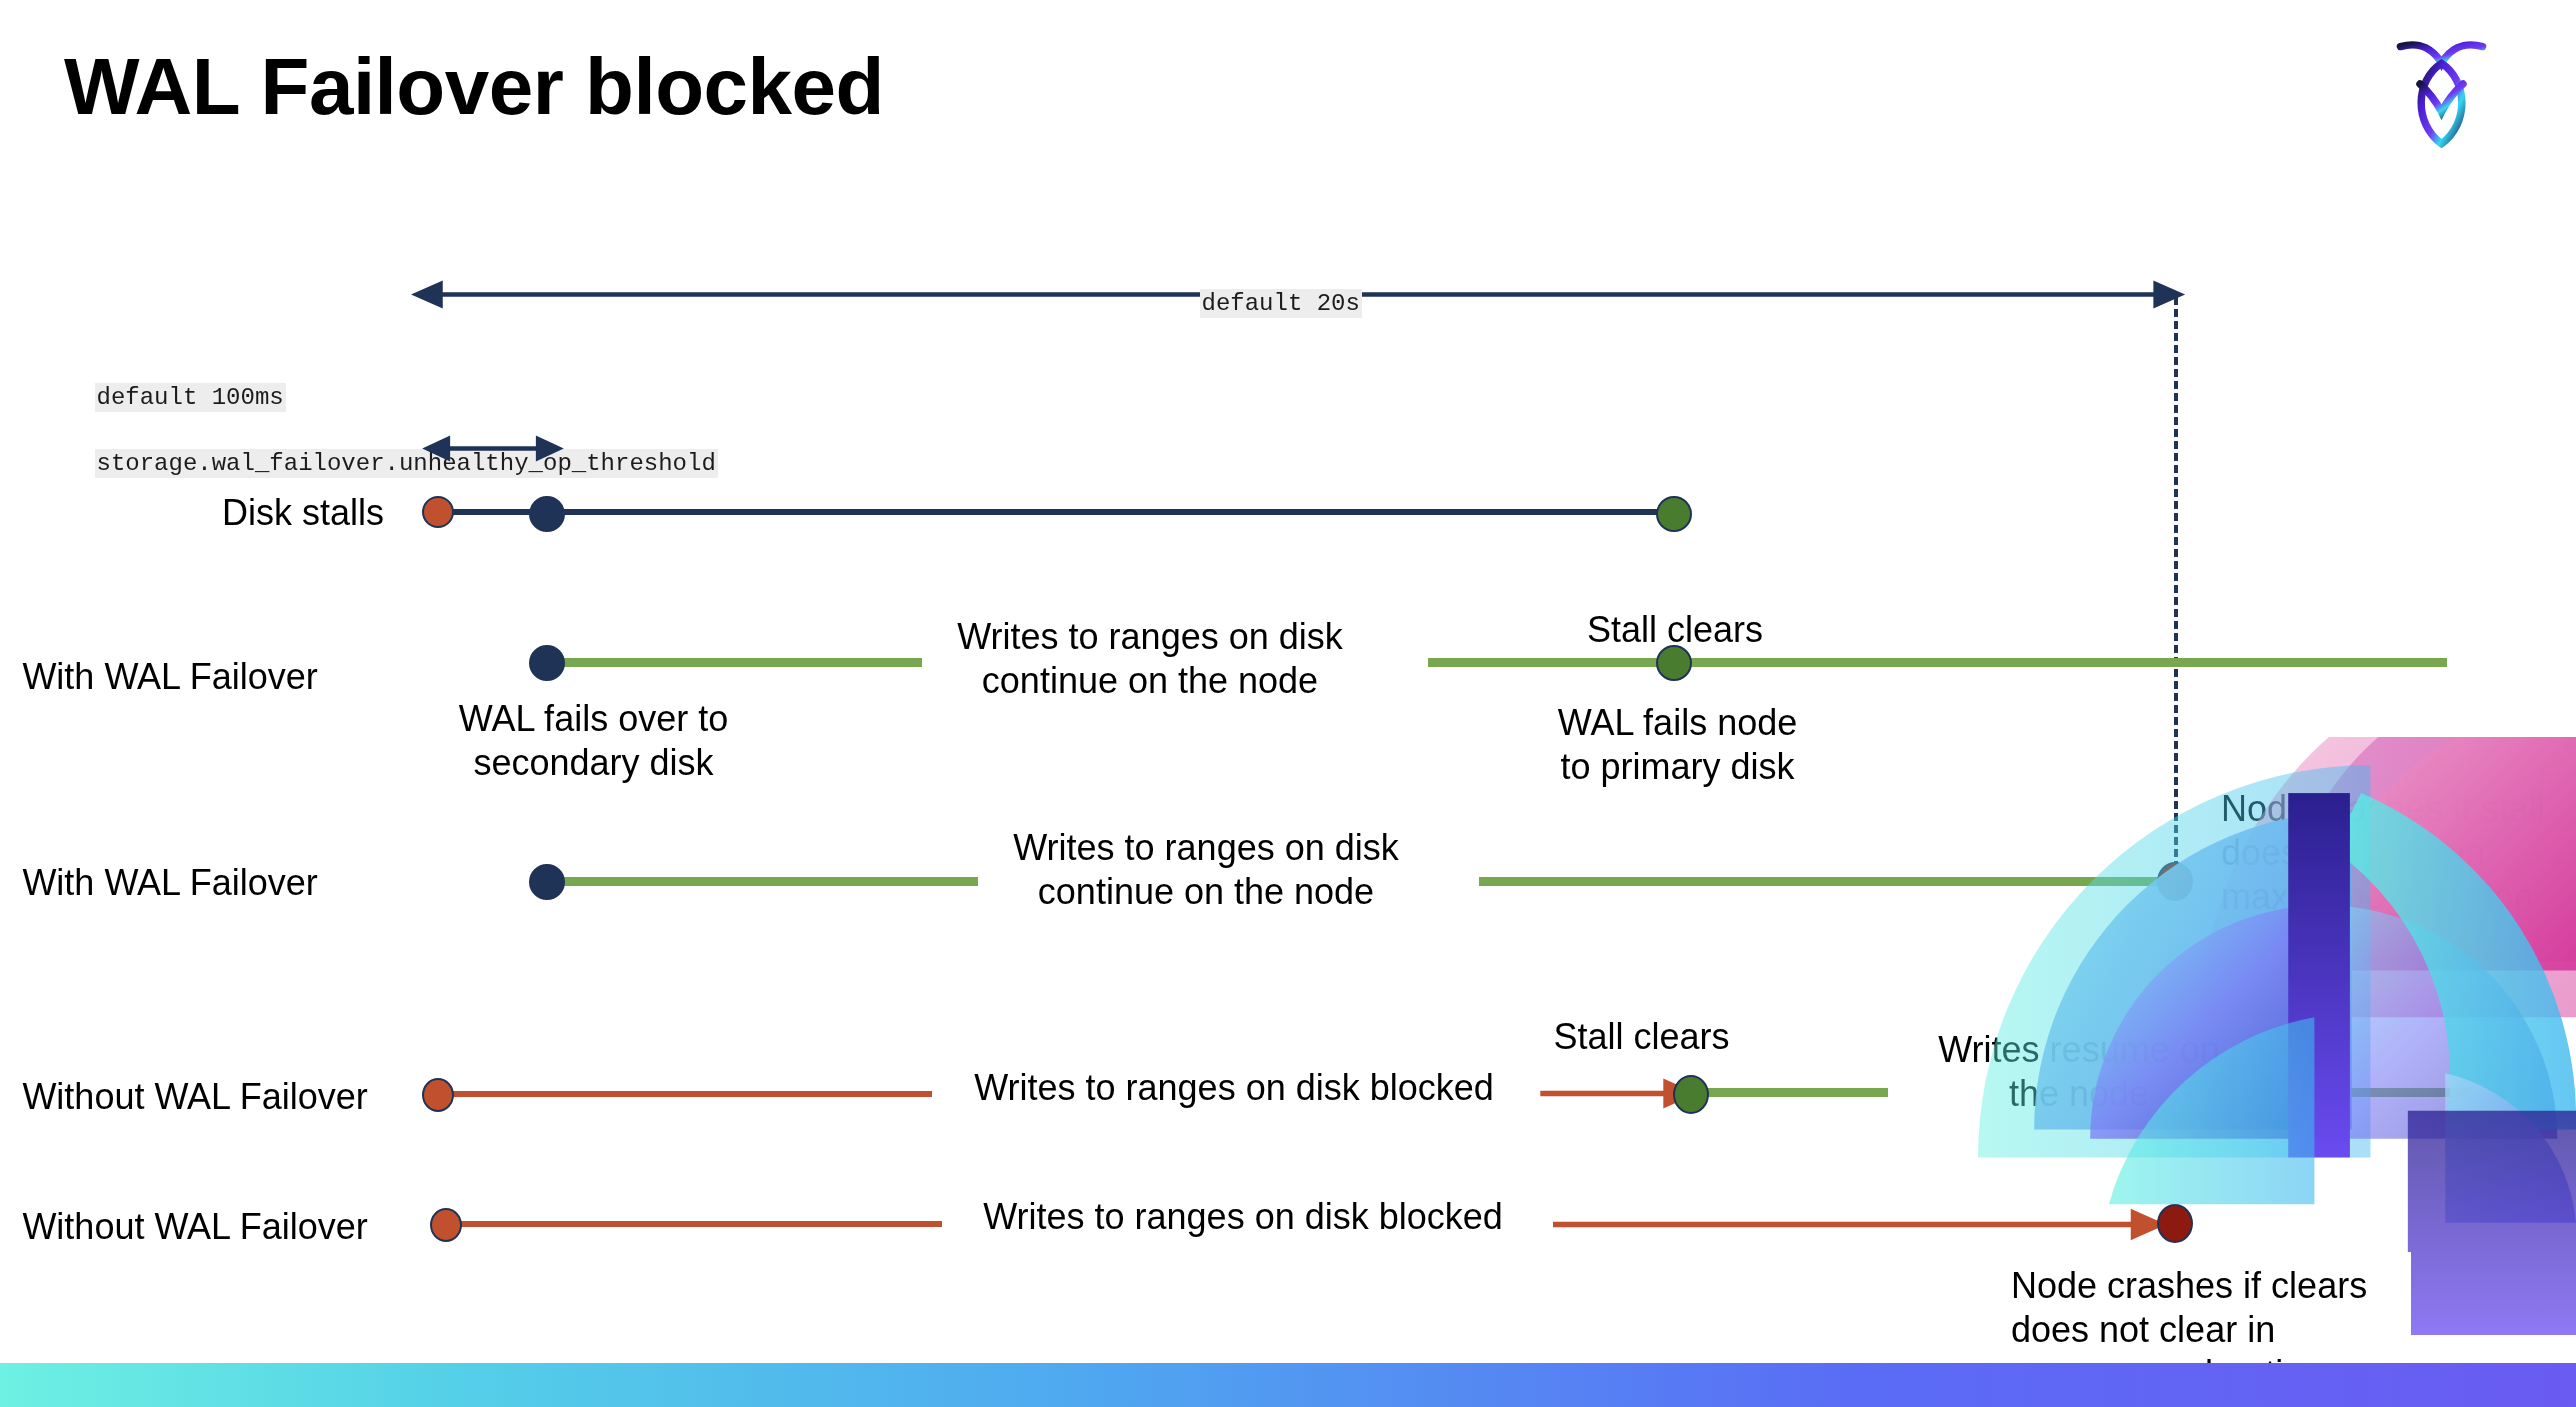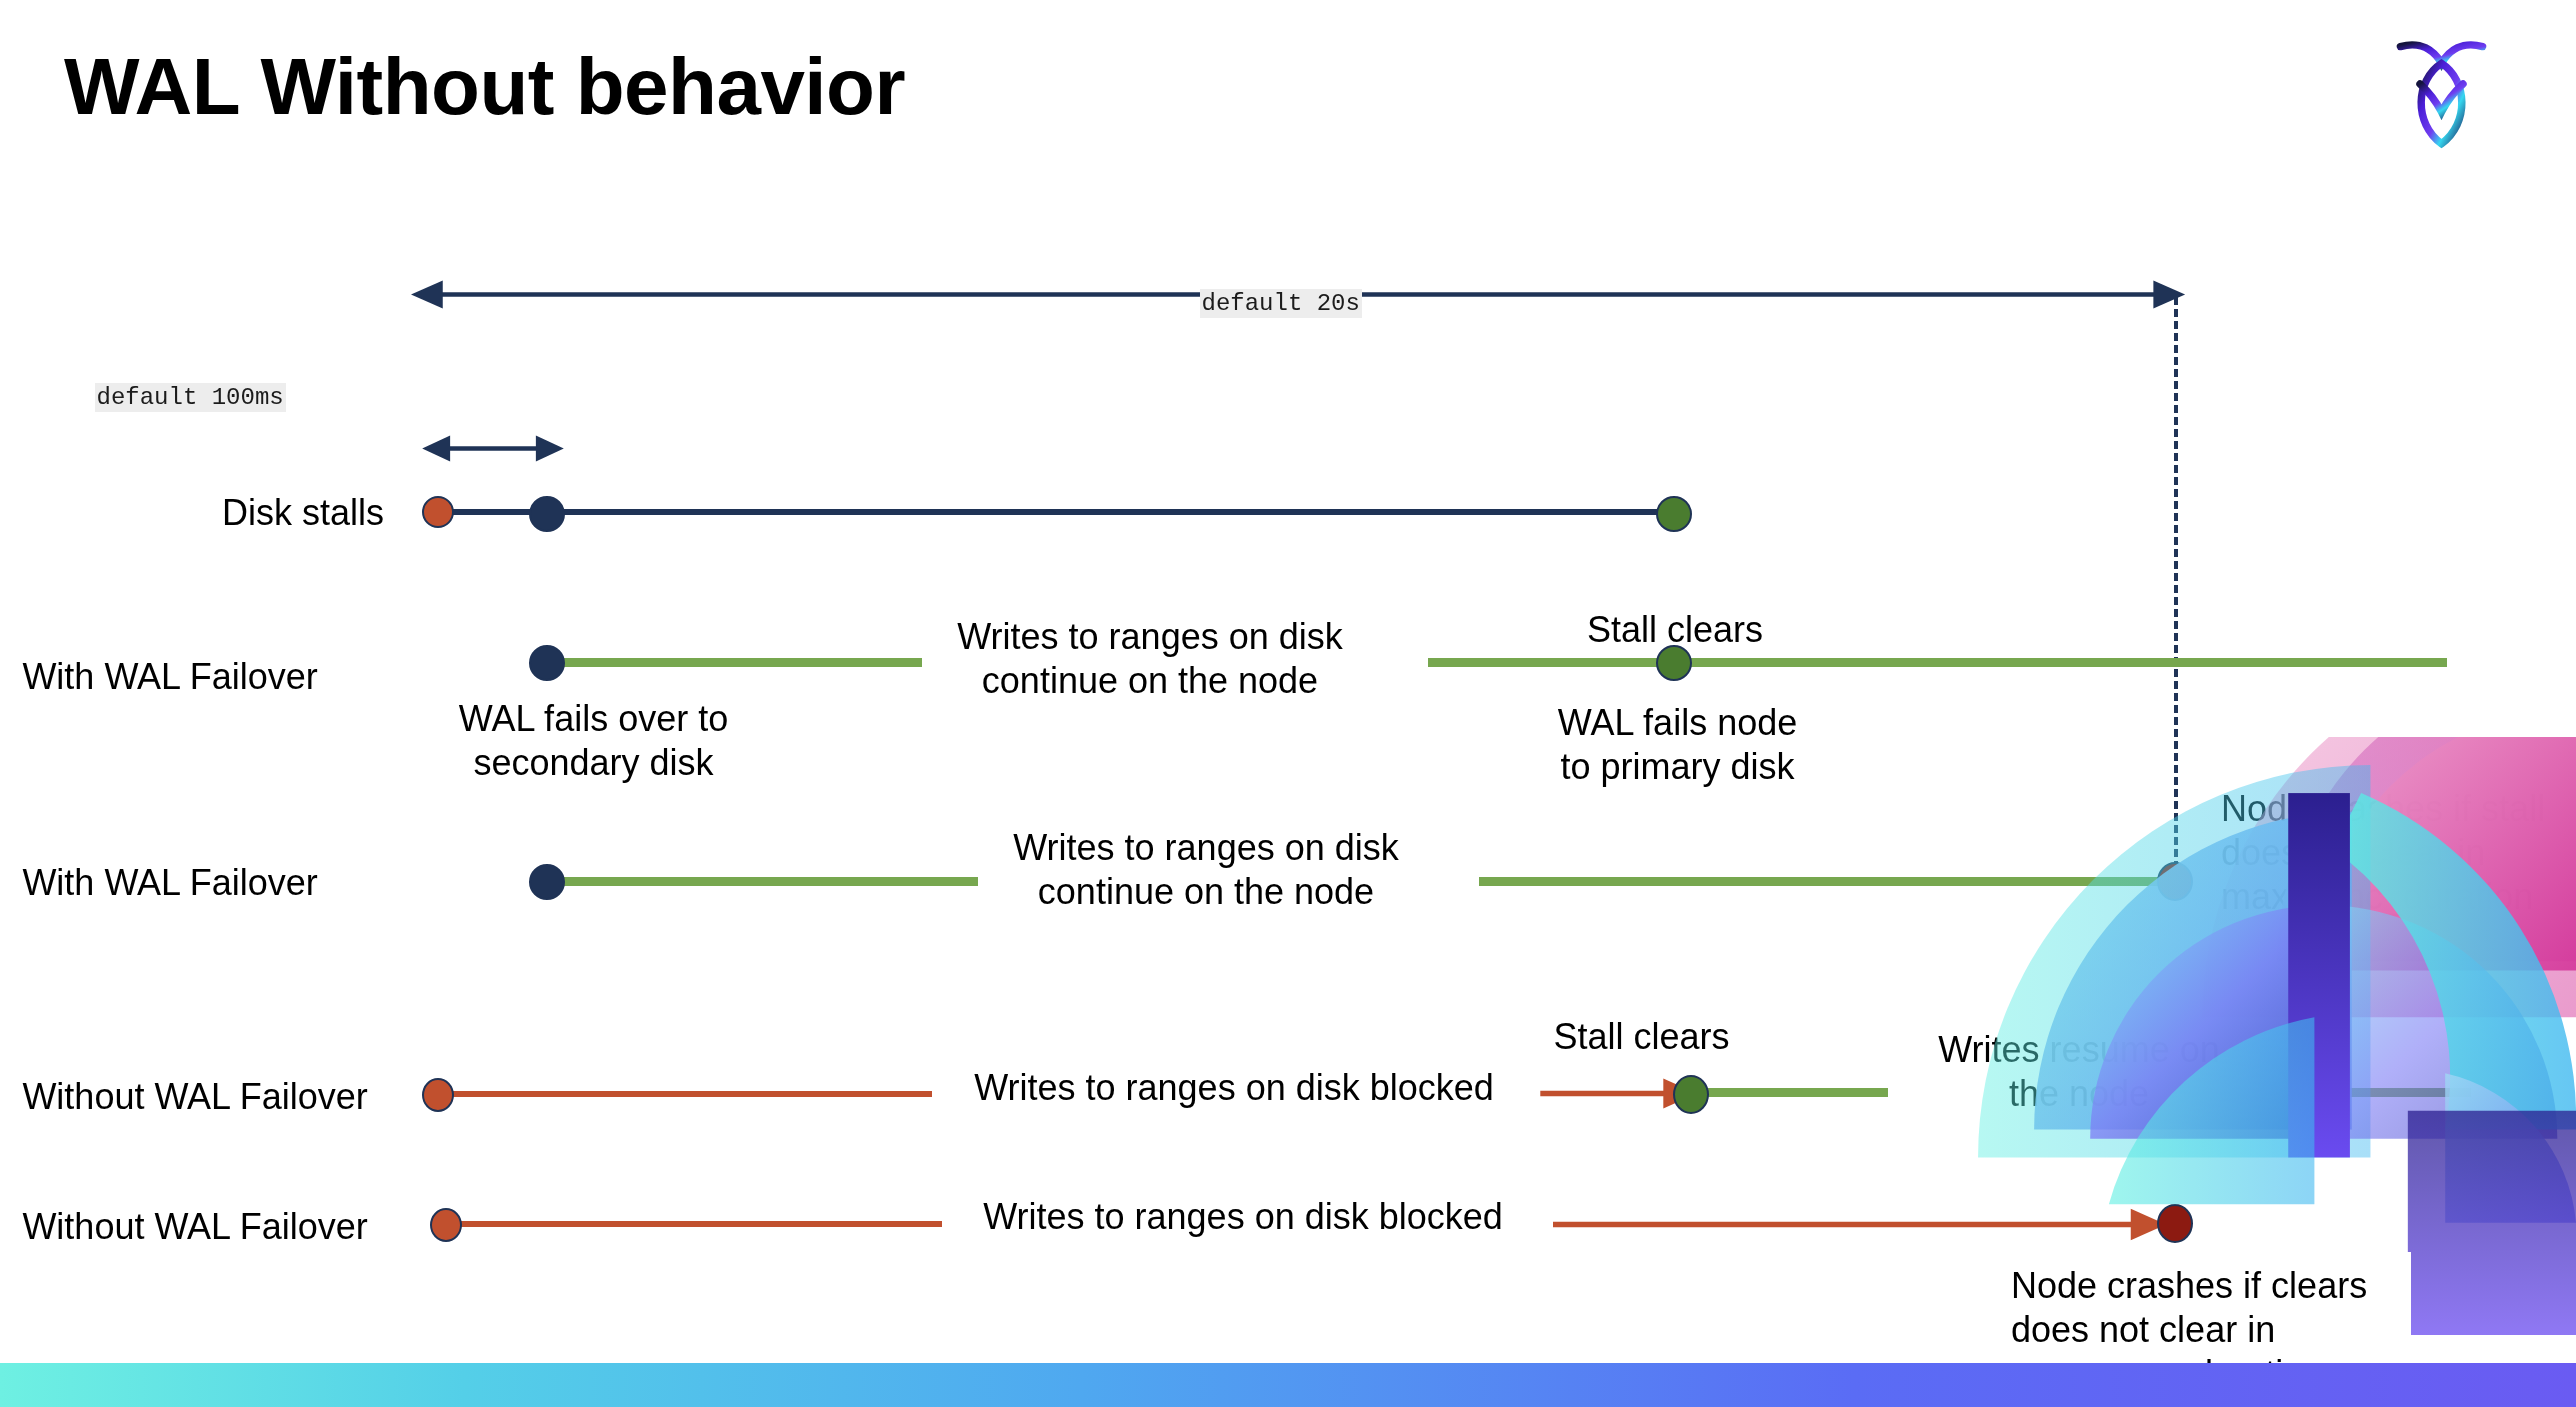--- a/index.html
+++ b/index.html
@@ -106,21 +106,21 @@
     width: 439px;
     height: 155px;
     background: #ffffff;
   }
 </style>
 </head>
 <body>
 
 <div id="slide">
 
-  <div class="abs" id="title">WAL Without behavior</div>
+  <div class="abs" id="title">WAL Failover blocked</div>
 
   <div class="abs" id="logo">
     <svg viewBox="0 0 112 136" width="105" height="127">
       <defs>
         <linearGradient id="lg" x1="0" y1="0" x2="1" y2="1">
           <stop offset="0%" stop-color="#14143c"></stop>
           <stop offset="28%" stop-color="#4b1fd8"></stop>
           <stop offset="55%" stop-color="#6f3df0"></stop>
           <stop offset="72%" stop-color="#35d8f0"></stop>
           <stop offset="100%" stop-color="#1b1b5a"></stop>
@@ -138,20 +138,21 @@
     <polygon points="0,25 34,10 34,40" fill="#1f3356"></polygon>
     <polygon points="1898,25 1864,10 1864,40" fill="#1f3356"></polygon>
   </svg>
 
   <div class="abs codeblk" style="left:1142px; top:254px;">
     <span>default 20s</span><br>
   </div>
 
   <div class="abs codeblk" style="left:37px; top:348px;">
     <span>default 100ms</span><br>
+    <span>storage.wal_failover.unhealthy_op_threshold</span>
   </div>
 
   <svg class="abs" style="left:422px; top:428px; width:142px; height:41px;" viewBox="0 0 152 44" width="142" height="41">
     <line x1="22" y1="22" x2="130" y2="22" stroke="#1f3356" stroke-width="5"></line>
     <polygon points="0,22 30,8 30,36" fill="#1f3356"></polygon>
     <polygon points="152,22 122,8 122,36" fill="#1f3356"></polygon>
   </svg>
 
   <div class="abs dashed-v" style="left:2174px; top:297px; height:584px;"></div>
 

